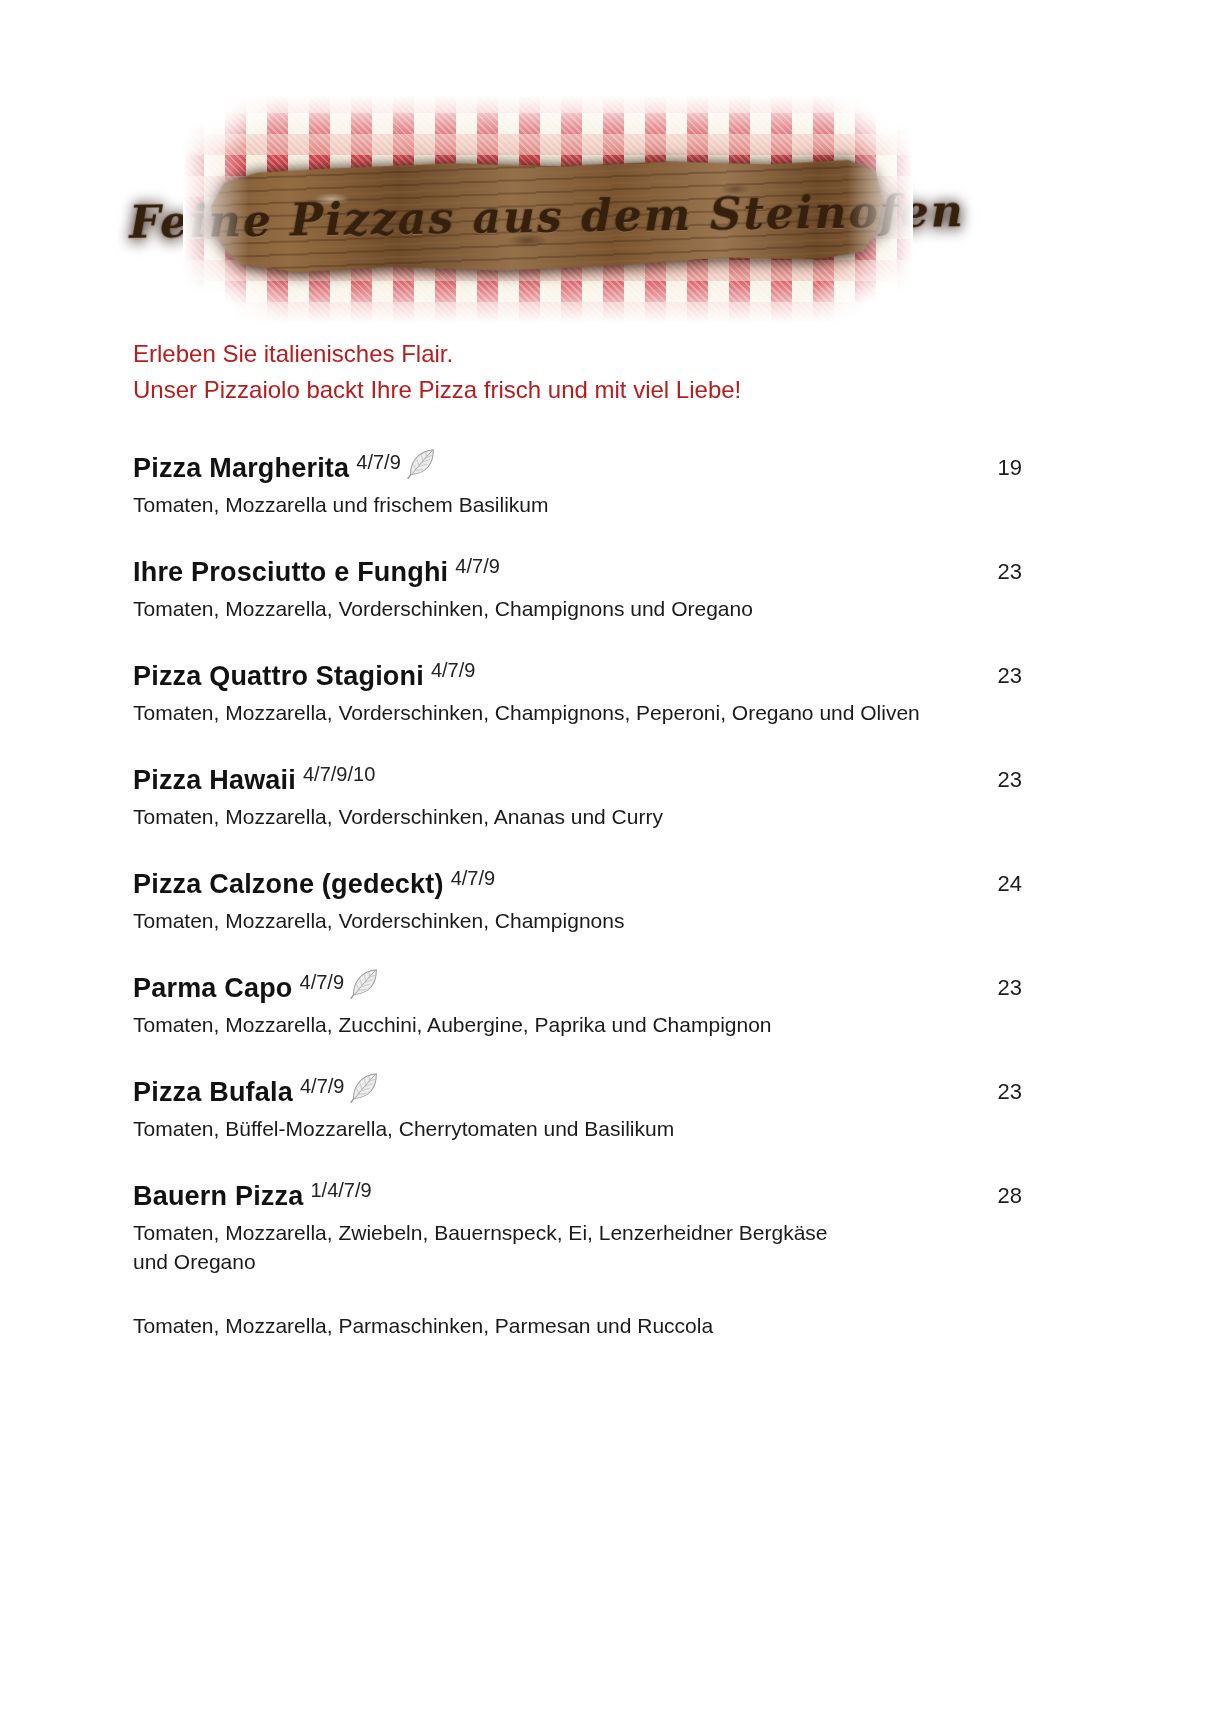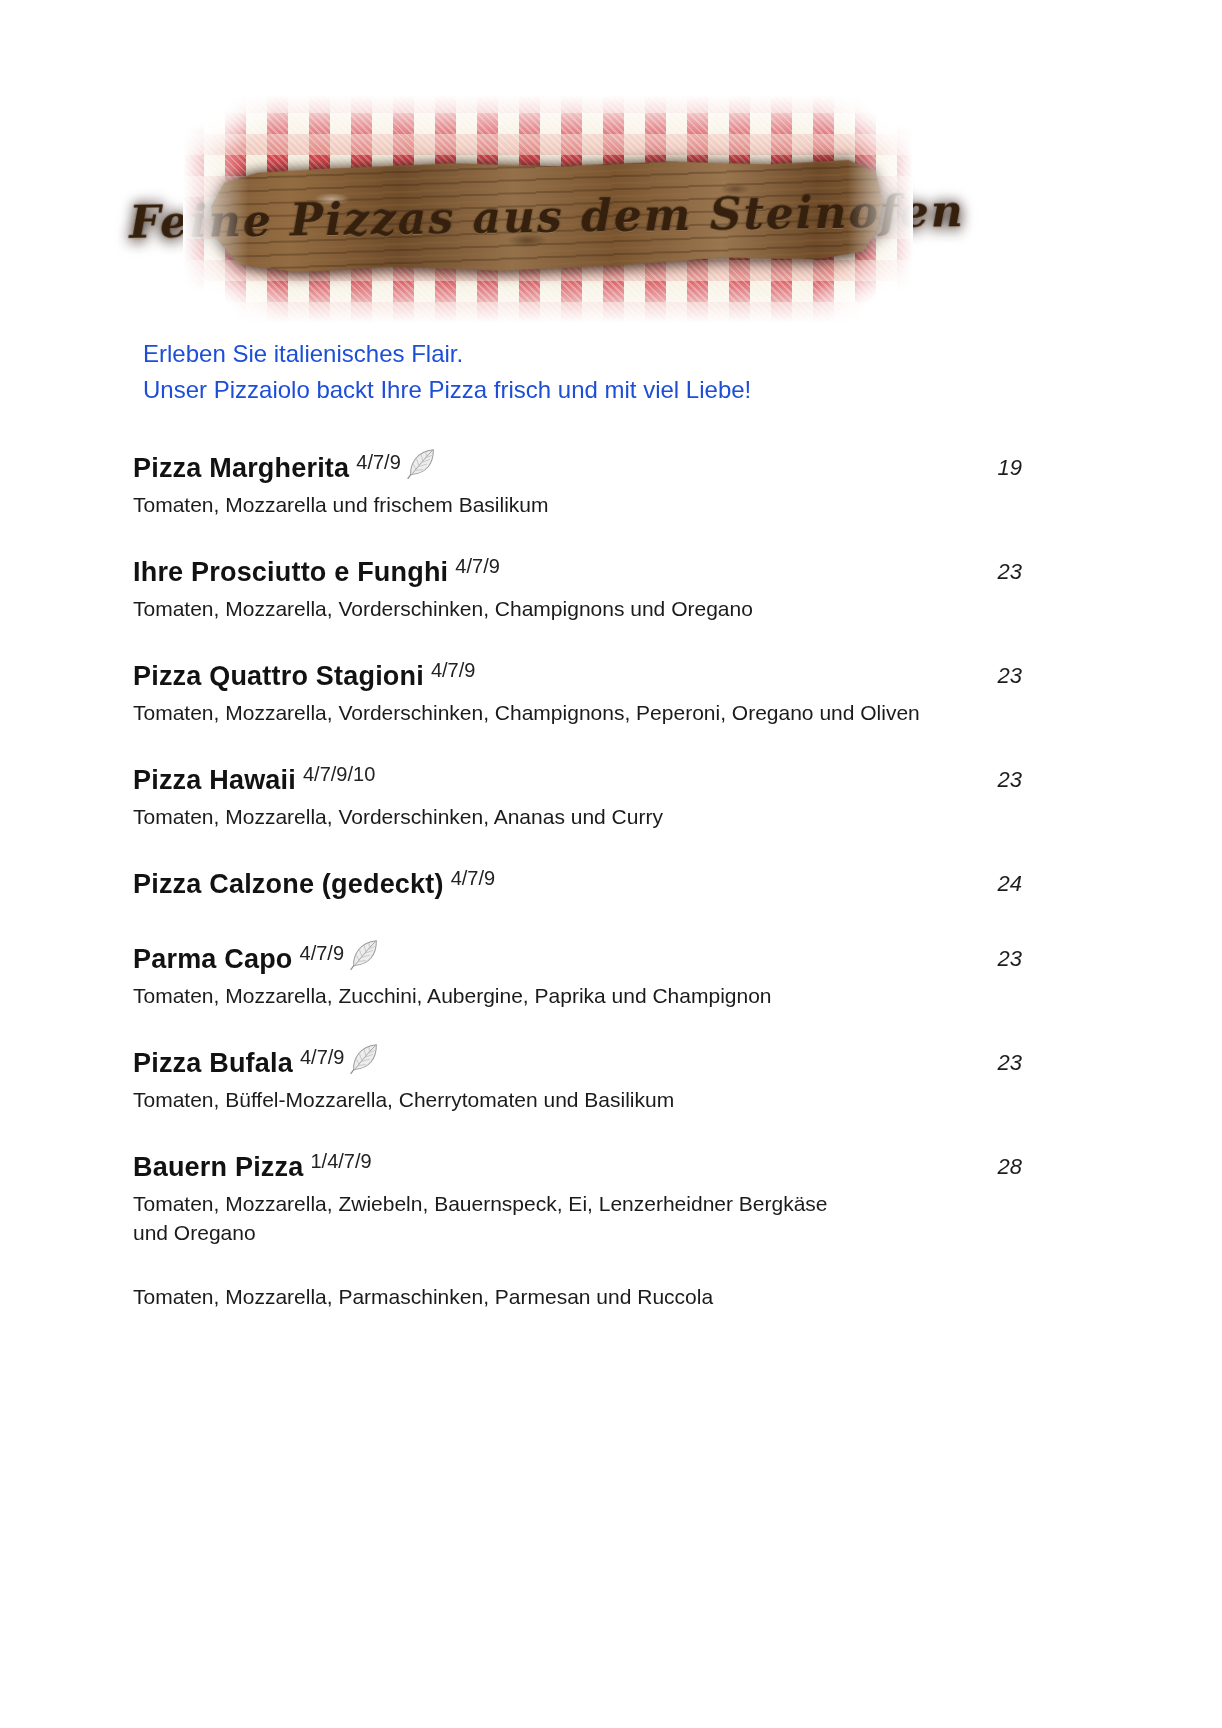--- a/index.html
+++ b/index.html
@@ -53,31 +53,31 @@
     display:flex; align-items:center; justify-content:center;
     font-family:"DejaVu Serif", serif;
     font-style:italic; font-weight:bold;
     font-size:44px; letter-spacing:2px;
     color:#35200d;
     text-shadow:0 1px 0 rgba(210,180,140,0.35), 0 0 2px rgba(30,15,5,0.55);
     white-space:nowrap;
   }
 
   
-  .intro { position:absolute; left:143px; top:336px; font-size:24px; line-height:36px; color:#1d4ed8; }
+  .intro { position:absolute; left:133px; top:336px; font-size:24px; line-height:36px; color:#b91c1c; }
 
   
   .menu { position:absolute; left:133px; top:450px; width:889px; }
   .menu-item { position:relative; margin-bottom:35px; }
   .title-row { line-height:36px; white-space:nowrap; }
   .item-name { font-size:27px; font-weight:bold; color:#121212; letter-spacing:0.2px; }
   .item-allergens { font-size:20px; color:#222; margin-left:7px; position:relative; top:-8px; }
   .leaf { display:inline-block; width:34px; height:10px; position:relative; }
   .leaf svg { position:absolute; left:5px; bottom:-4px; transform:rotate(6deg); }
-  .item-price { position:absolute; right:0; top:0; line-height:36px; font-size:22px; color:#1d1d1d;font-style:italic; }
+  .item-price { position:absolute; right:0; top:0; line-height:36px; font-size:22px; color:#1d1d1d; }
   .item-desc { font-size:21px; line-height:29px; color:#1b1b1b; white-space:pre-line; }
 </style>
 </head>
 <body>
 
 <div class="page">
 
   <div class="header-art">
     <div class="gingham"></div>
     <div class="plank-wrap">
@@ -129,20 +129,21 @@
       <span class="item-price">23</span>
     </div>
     <div class="item-desc">Tomaten, Mozzarella, Vorderschinken, Ananas und Curry</div>
   </article>
 
   <article class="menu-item">
     <div class="title-row">
       <span class="item-name">Pizza Calzone (gedeckt)</span><span class="item-allergens">4/7/9</span>
       <span class="item-price">24</span>
     </div>
+    <div class="item-desc">Tomaten, Mozzarella, Vorderschinken, Champignons</div>
   </article>
 
   <article class="menu-item">
     <div class="title-row">
       <span class="item-name">Parma Capo</span><span class="item-allergens">4/7/9</span><span class="leaf"><svg viewBox="0 0 36 42" width="30" height="35" aria-hidden="true">
           <path d="M7 36 C5 22 12 7 31 3 C33 20 25 32 9 35 Z" fill="#ededed" stroke="#9b9b9b" stroke-width="1.2"></path>
           <path d="M9 34 C15 25 22 14 30 4" stroke="#9b9b9b" stroke-width="1" fill="none"></path>
           <path d="M12 30 L21 28 M15 25 L25 21 M18 20 L28 15 M22 14 L30 10 M13 29 L9 23 M16 24 L12 16 M20 18 L17 10 M24 12 L22 6" stroke="#b8b8b8" stroke-width="0.8" fill="none"></path>
           <path d="M7 36 L4 41" stroke="#8f8f8f" stroke-width="1.5"></path>
         </svg></span>

